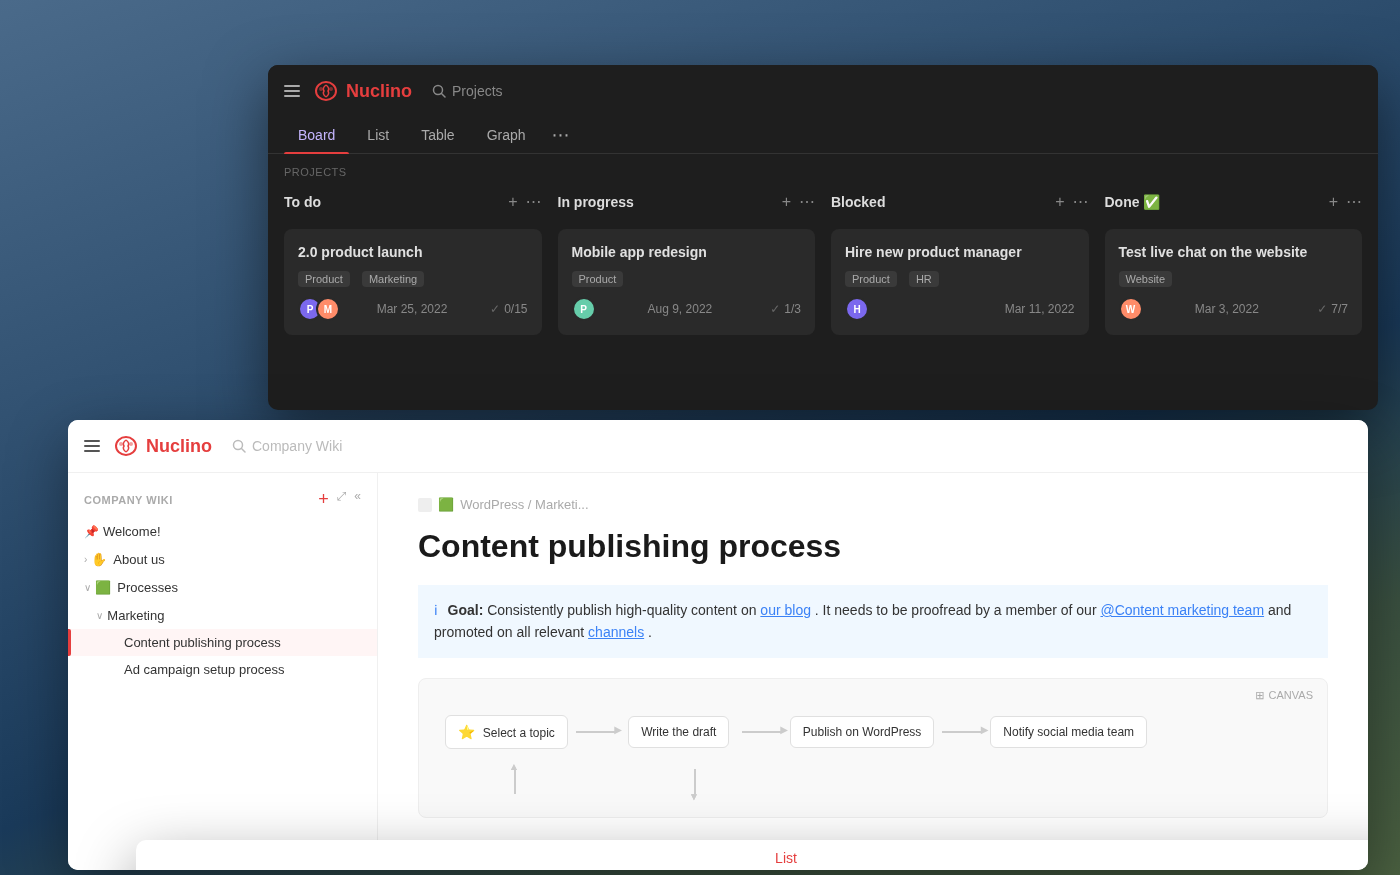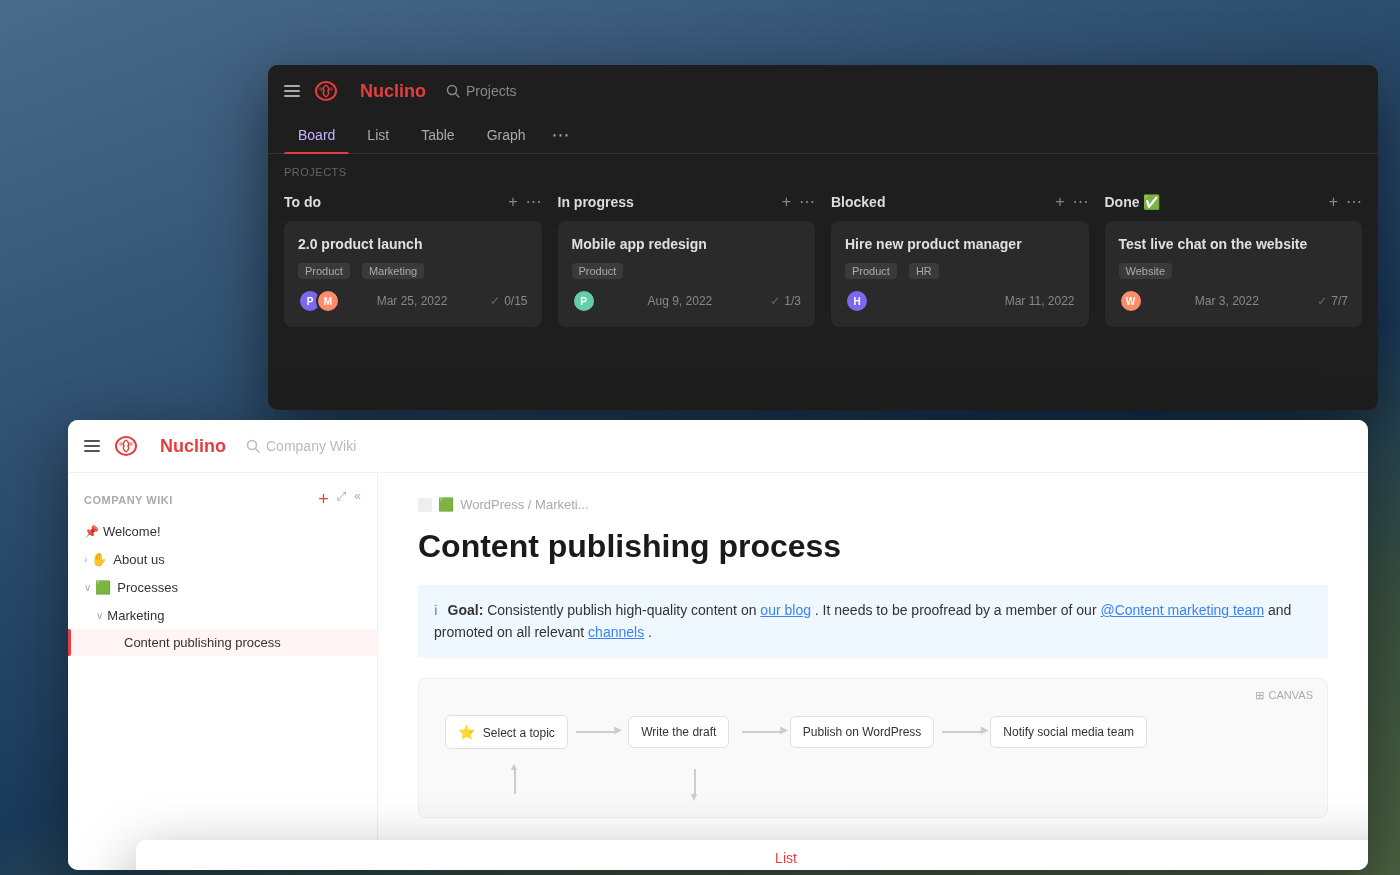--- a/index.html
+++ b/index.html
@@ -52,21 +52,21 @@
       display: block;
       width: 16px;
       height: 2px;
       background: #aaa;
       border-radius: 1px;
     }
 
     .logo-area {
       display: flex;
       align-items: center;
-      gap: 20px;
+      gap: 6px;
     }
 
     .logo-brain {
       width: 28px;
       height: 28px;
     }
 
     .logo-name {
       color: #e53e3e;
       font-weight: 700;
@@ -141,21 +141,21 @@
 
     .kanban-col {
       flex: 1;
       min-width: 0;
     }
 
     .col-header {
       display: flex;
       align-items: center;
       justify-content: space-between;
-      margin-bottom: 10px;
+      margin-bottom: 18px;
     }
 
     .col-title {
       font-size: 14px;
       font-weight: 600;
       color: #ddd;
     }
 
     .col-actions {
       display: flex;
@@ -728,20 +728,23 @@
         <span class="chevron">∨</span>
         <span class="item-label">Marketing</span>
         <div class="item-checkbox"></div>
       </div>
 
       <div class="sidebar-item indent-3 active">
         <span class="item-label">Content publishing process</span>
       </div>
 
 
+      <div class="sidebar-item indent-3">
+        <span class="item-label">Ad campaign setup process</span>
+      </div>
 
     </div>
 
     <div class="content-area">
 
       <div class="breadcrumb">
         <div style="width:14px;height:14px;background:#eee;border-radius:2px;"></div>
         <span>🟩</span>
         <span>WordPress / Marketi...</span>
       </div>

